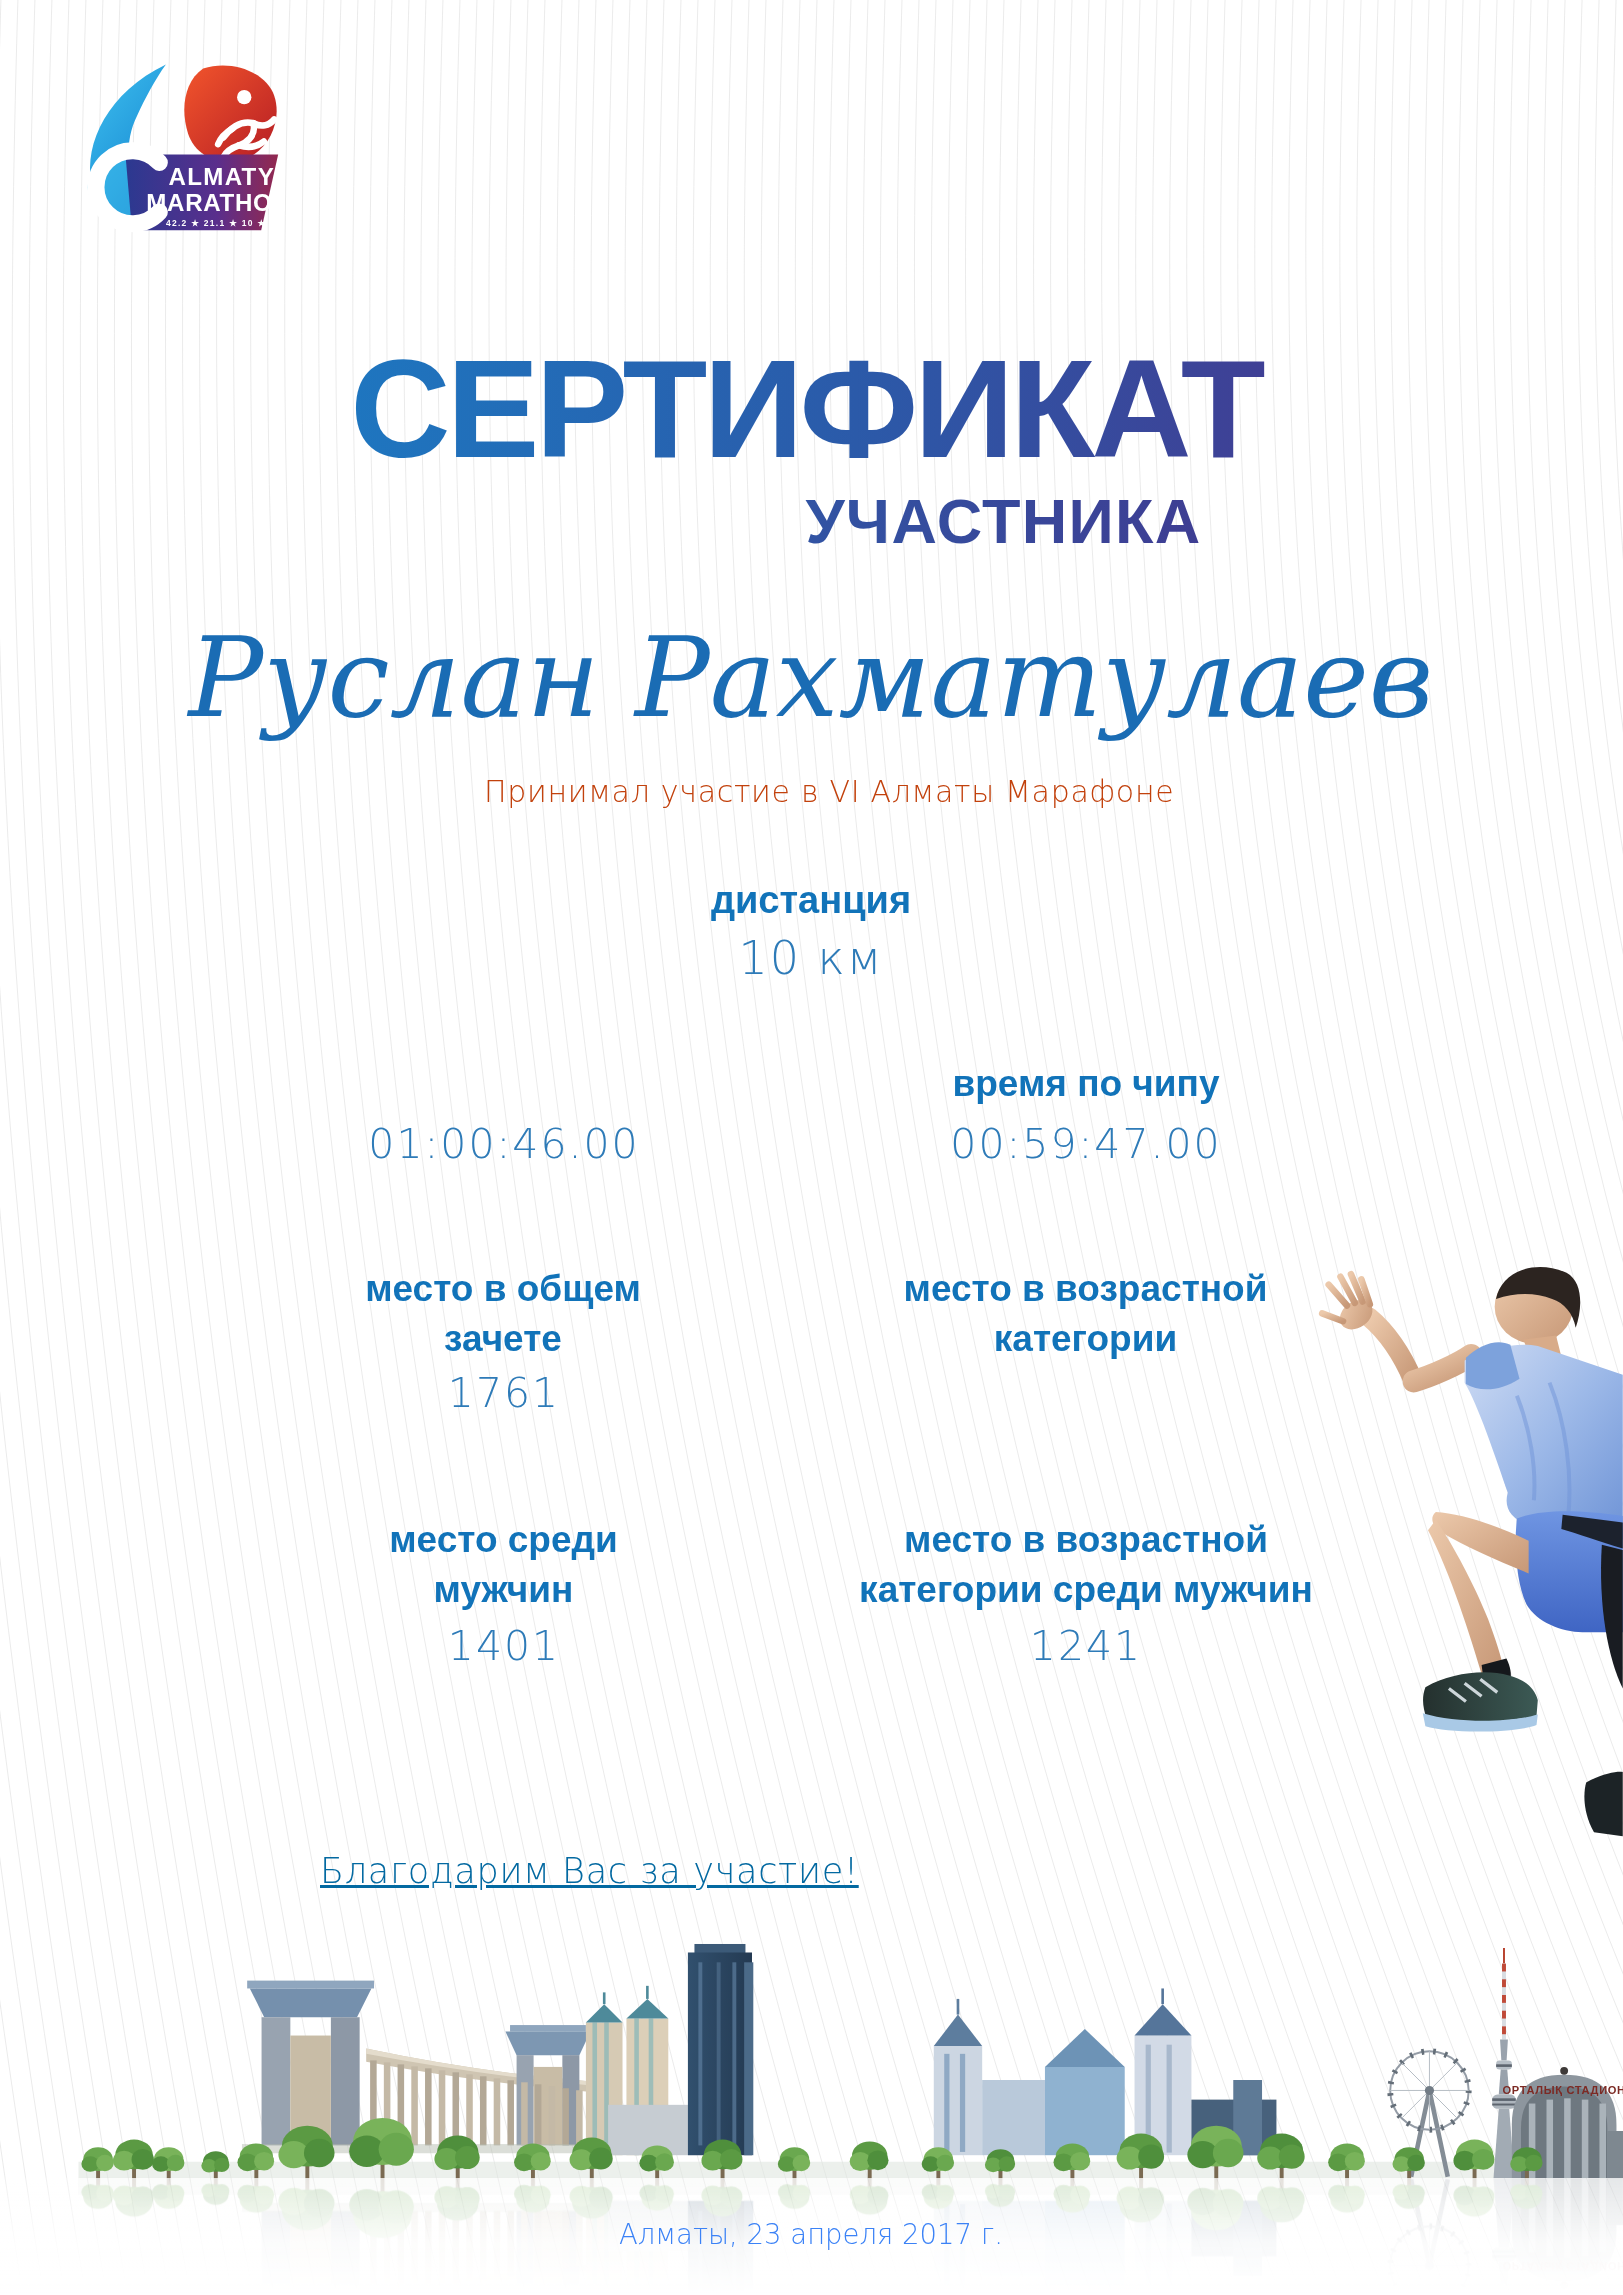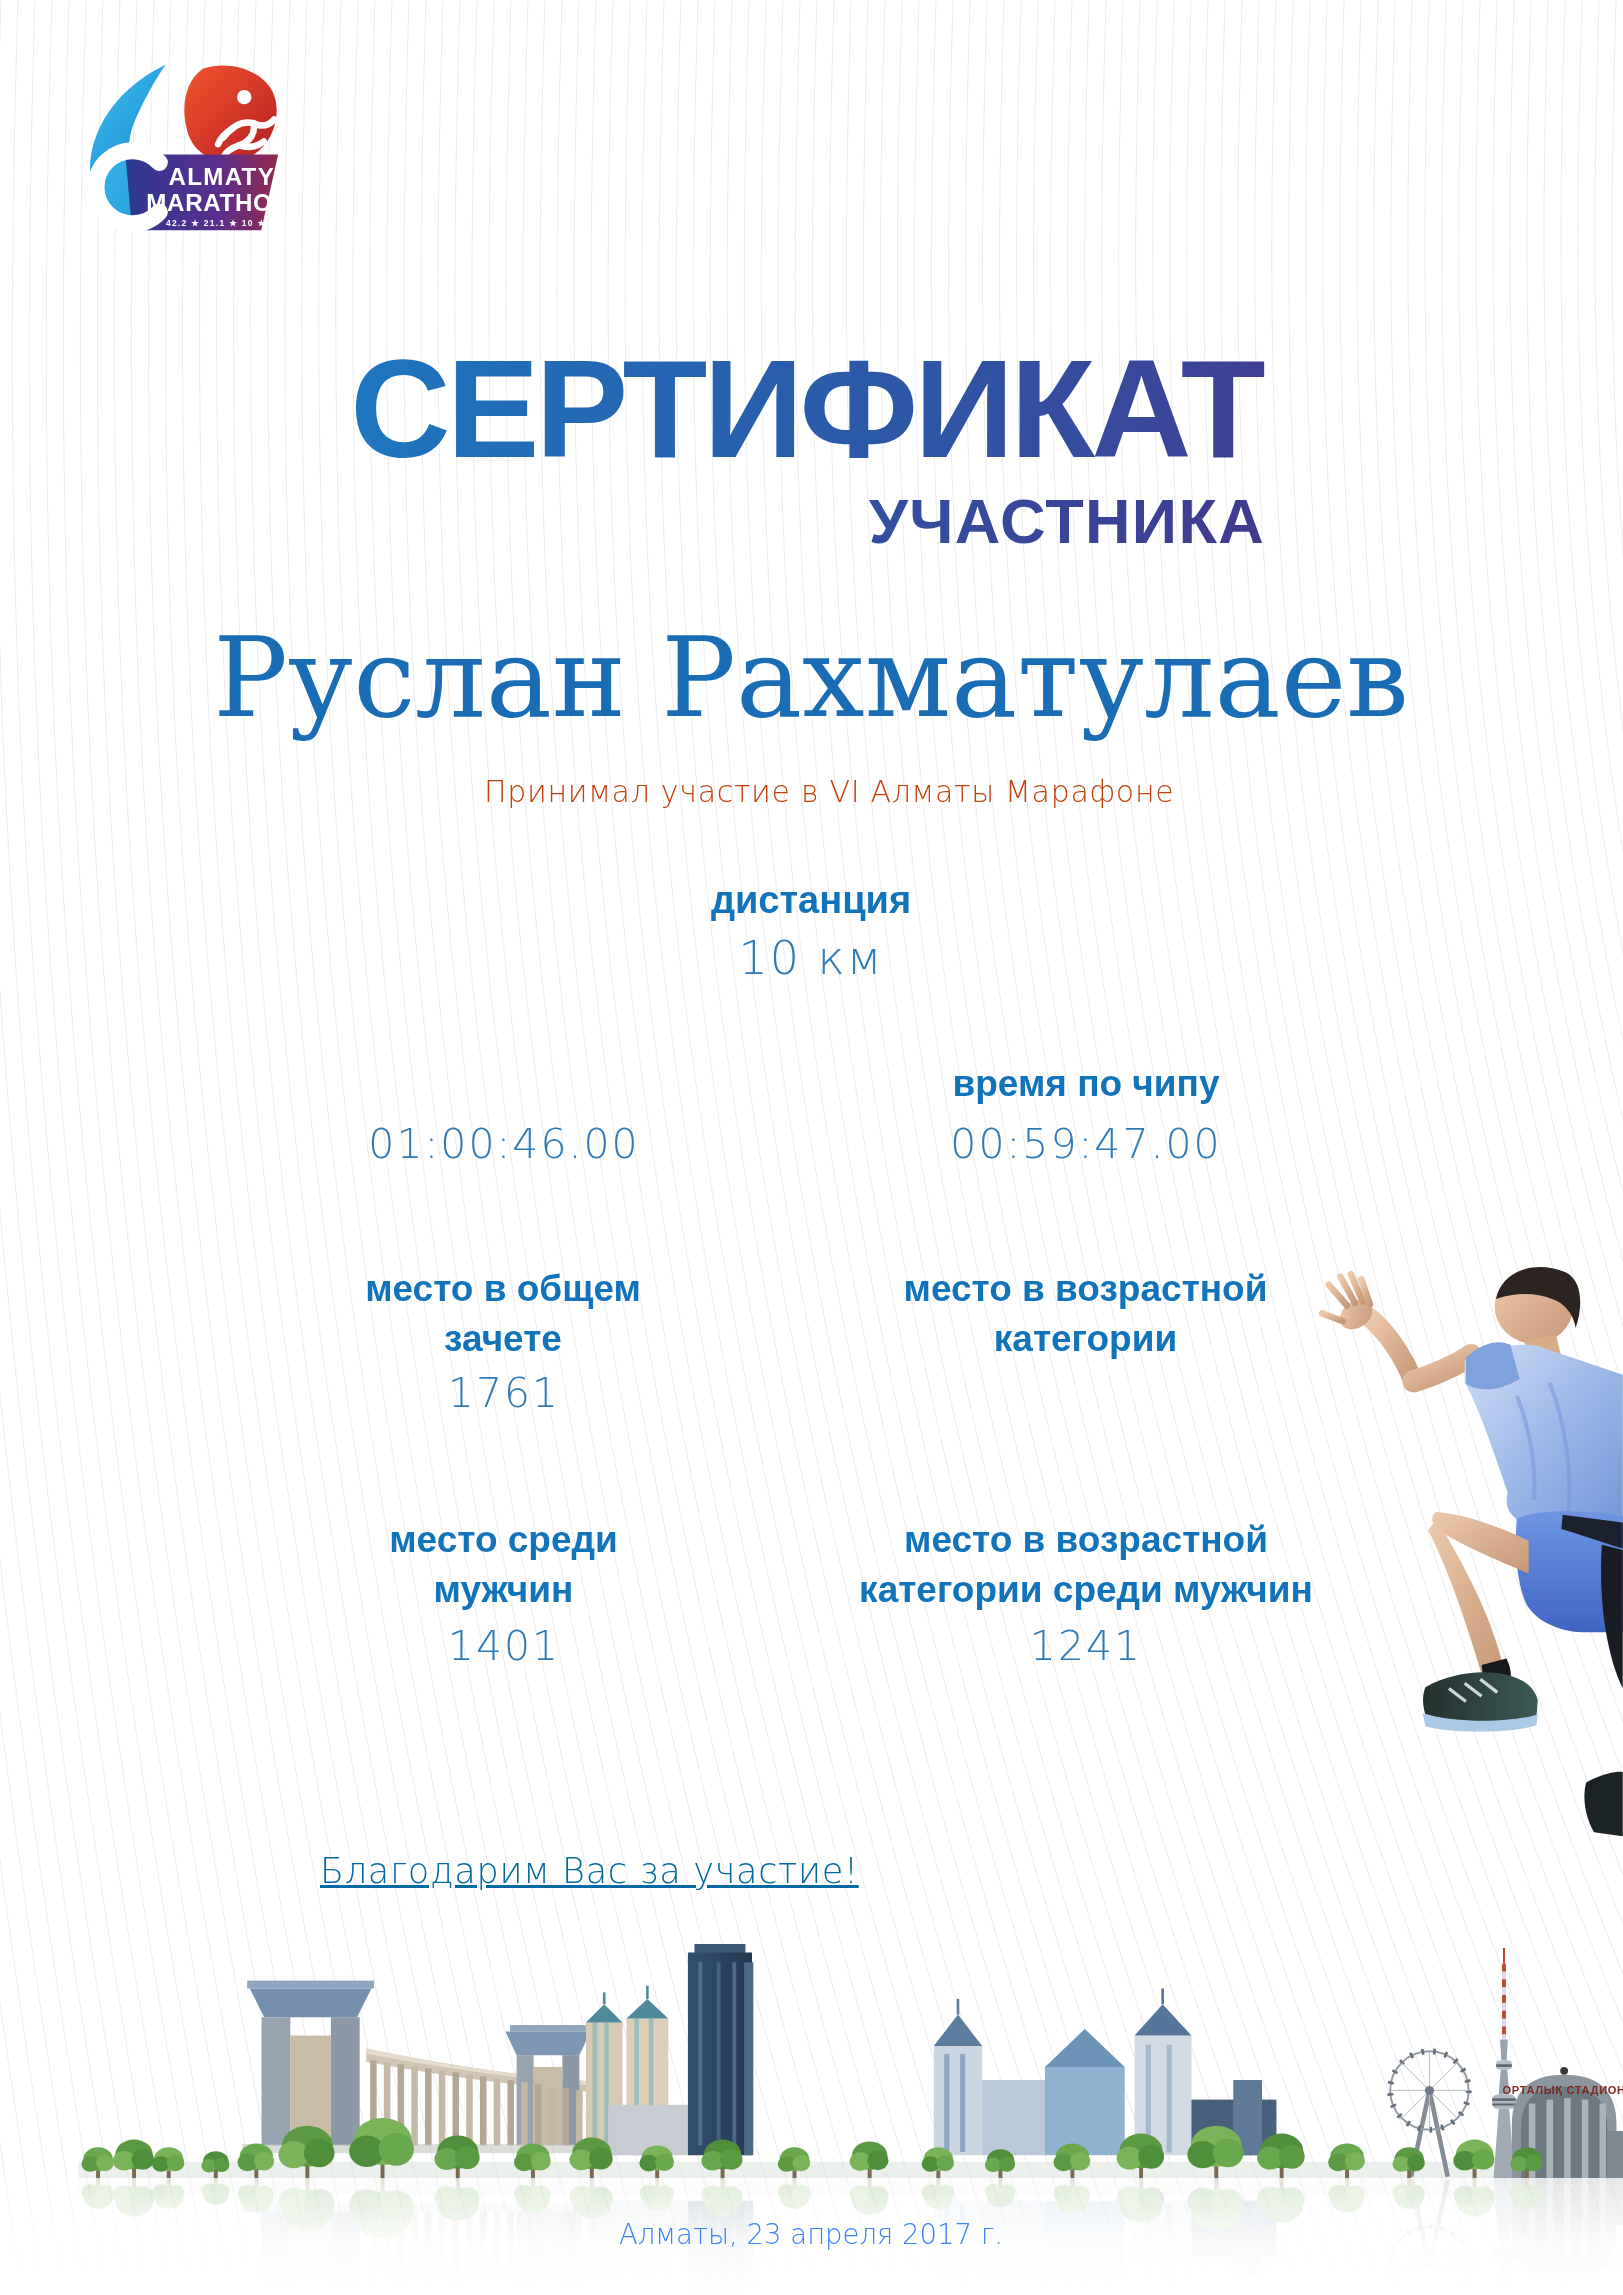--- a/index.html
+++ b/index.html
@@ -6,27 +6,27 @@
   .page{position:relative;width:1623px;height:2295px;background:#ffffff;overflow:hidden;
         font-family:"Liberation Sans",sans-serif;}
   .abs{position:absolute;}
   svg{display:block;}
   .bg-lines{position:absolute;left:0;top:0;width:1623px;height:2295px;}
 
   .cert-title{left:309px;top:339px;width:994px;text-align:center;
     font-weight:700;font-size:139px;line-height:1;letter-spacing:-3.9px;
     background:linear-gradient(90deg,#1d78c1 0%,#2b5aa9 55%,#413d93 100%);
     -webkit-background-clip:text;background-clip:text;color:transparent;white-space:nowrap;}
-  .cert-sub{left:742px;top:490px;width:523px;text-align:right;
+  .cert-sub{left:742px;top:490px;width:523px;text-align:center;
     font-weight:700;font-size:63px;line-height:1;letter-spacing:1.3px;
     background:linear-gradient(90deg,#2f57a6 0%,#403a90 100%);
     -webkit-background-clip:text;background-clip:text;color:transparent;white-space:nowrap;}
 
   .participant-name{left:157px;top:606px;width:1308px;text-align:center;
-    font-family:"DejaVu Serif",serif;font-weight:400;
+    font-family:"DejaVu Serif",serif;font-style:italic;font-weight:400;
     font-size:111px;line-height:1.3;color:#1a6cb4;white-space:nowrap;}
   .participation{left:484px;top:774px;width:654px;text-align:center;
     font-family:"DejaVu Sans",sans-serif;font-weight:200;font-size:30px;
     color:#c2410c;letter-spacing:0.7px;white-space:nowrap;}
 
   .stat-label{position:absolute;font-family:"Liberation Sans",sans-serif;font-weight:700;
     font-size:37px;line-height:1.34;color:#1173b9;text-align:center;}
   .stat-value{position:absolute;font-family:"DejaVu Sans",sans-serif;font-weight:200;
     font-size:41px;color:#2e7bb8;letter-spacing:2px;text-align:center;}
   .dist-label{left:484px;top:875px;width:654px;font-size:38px;}

